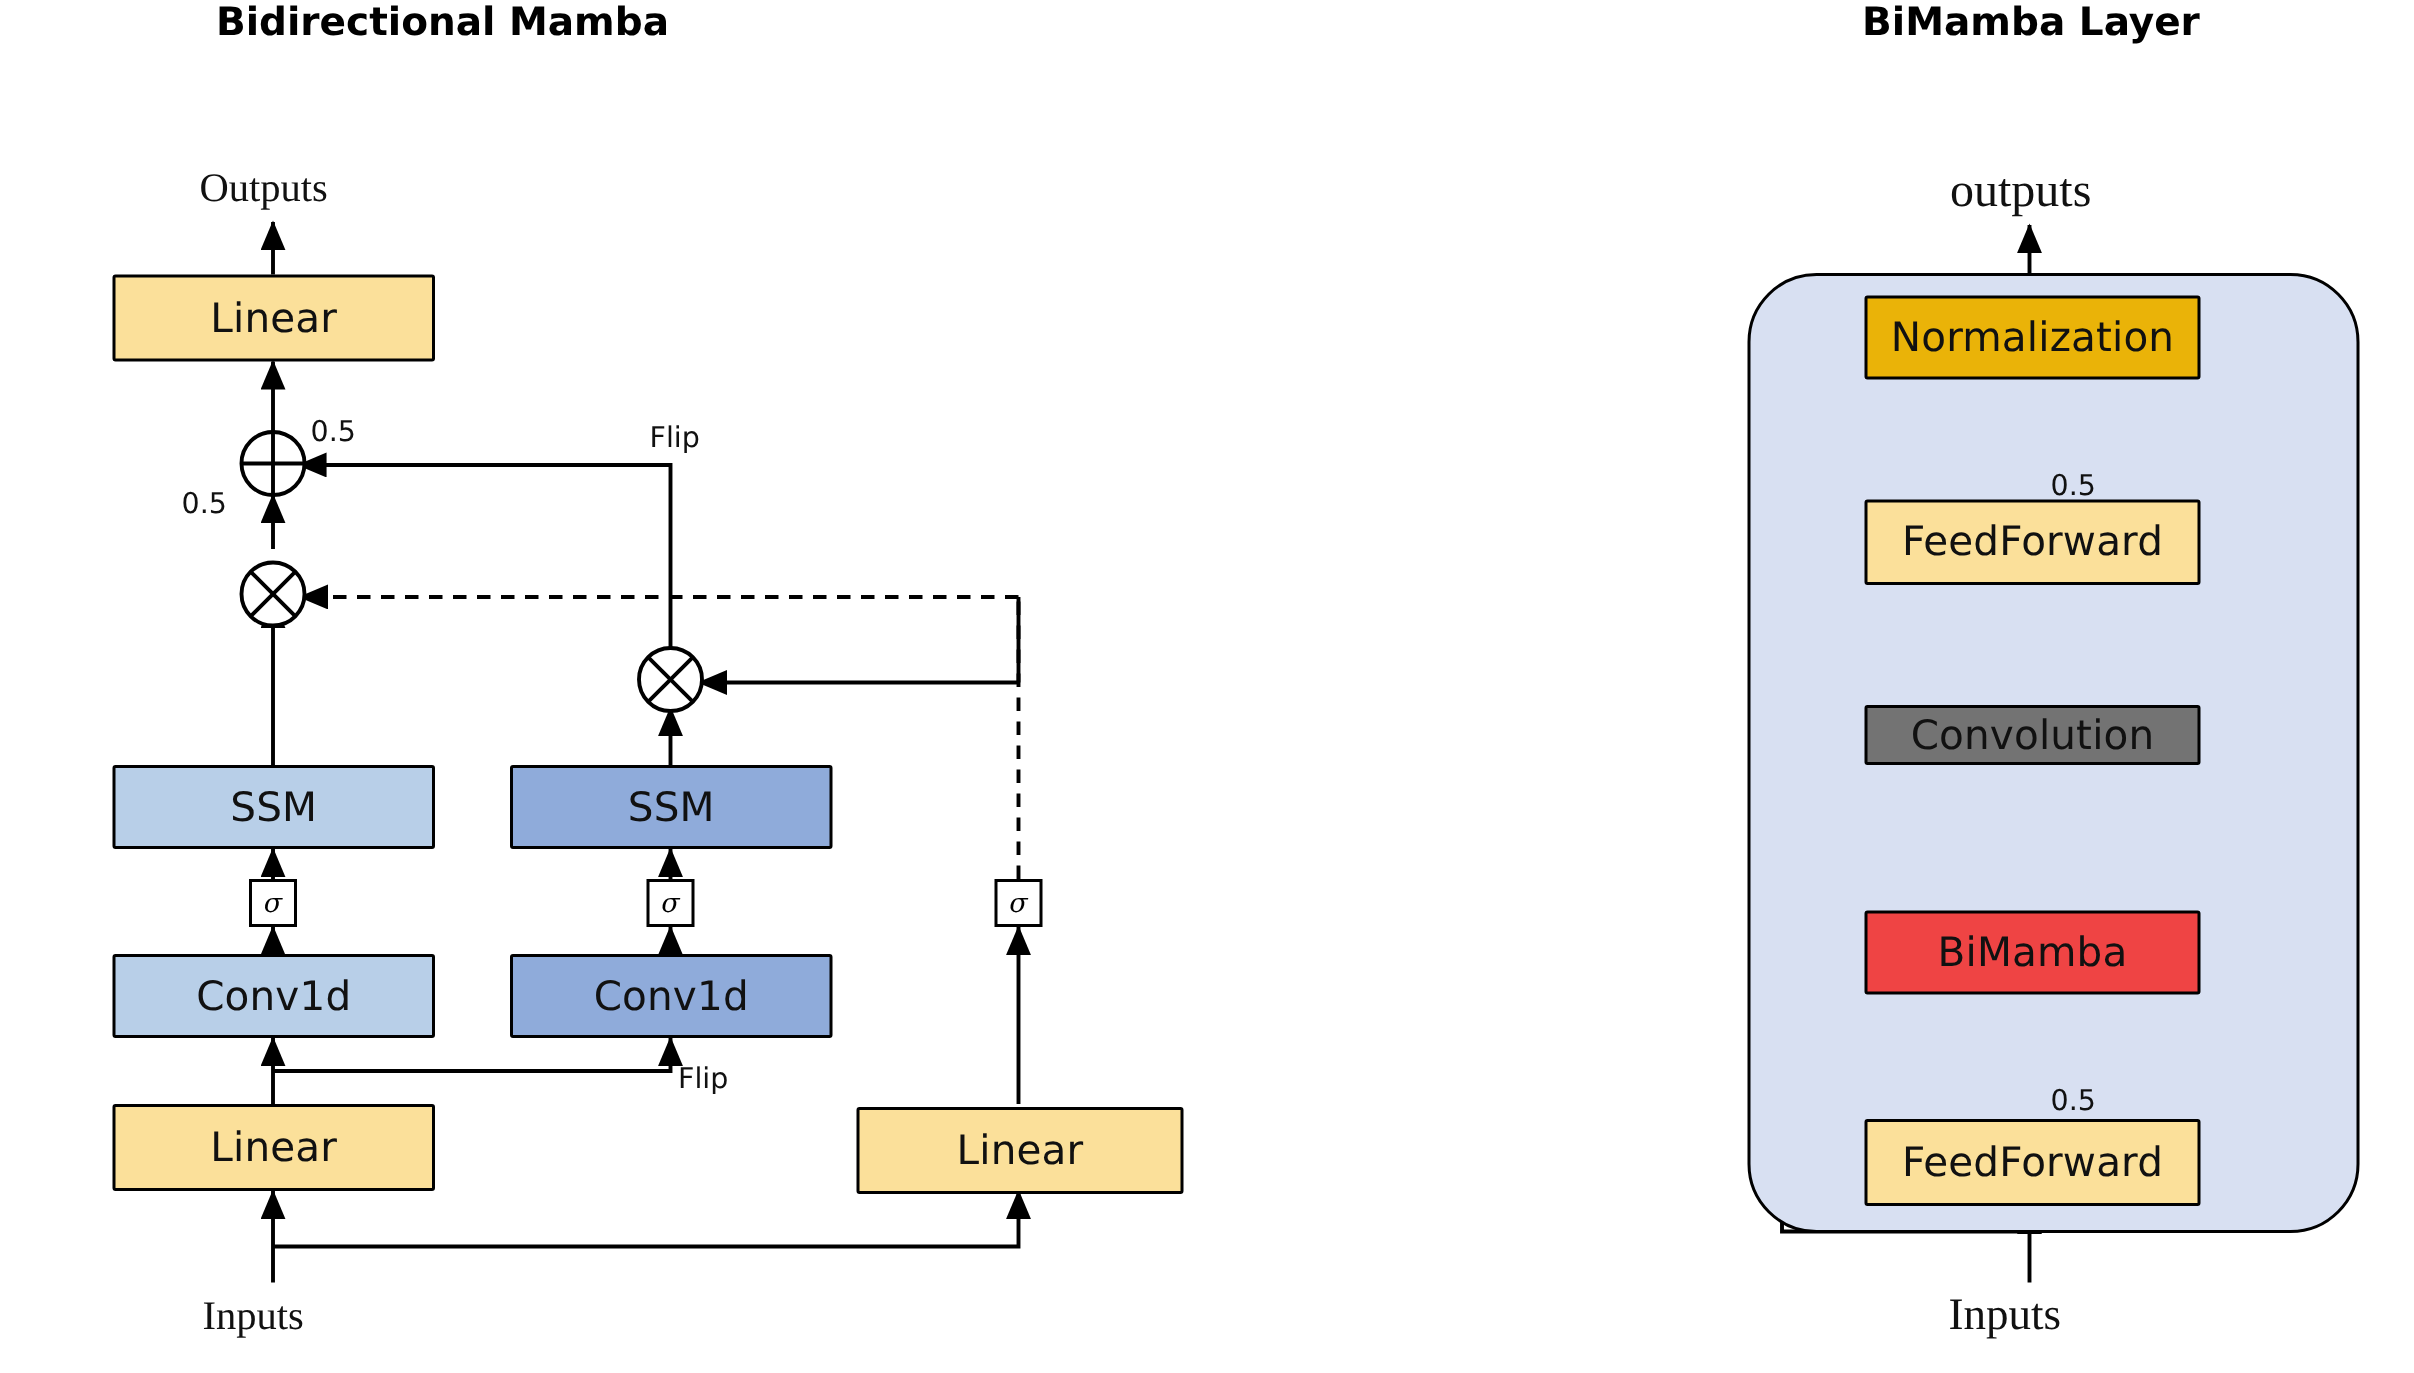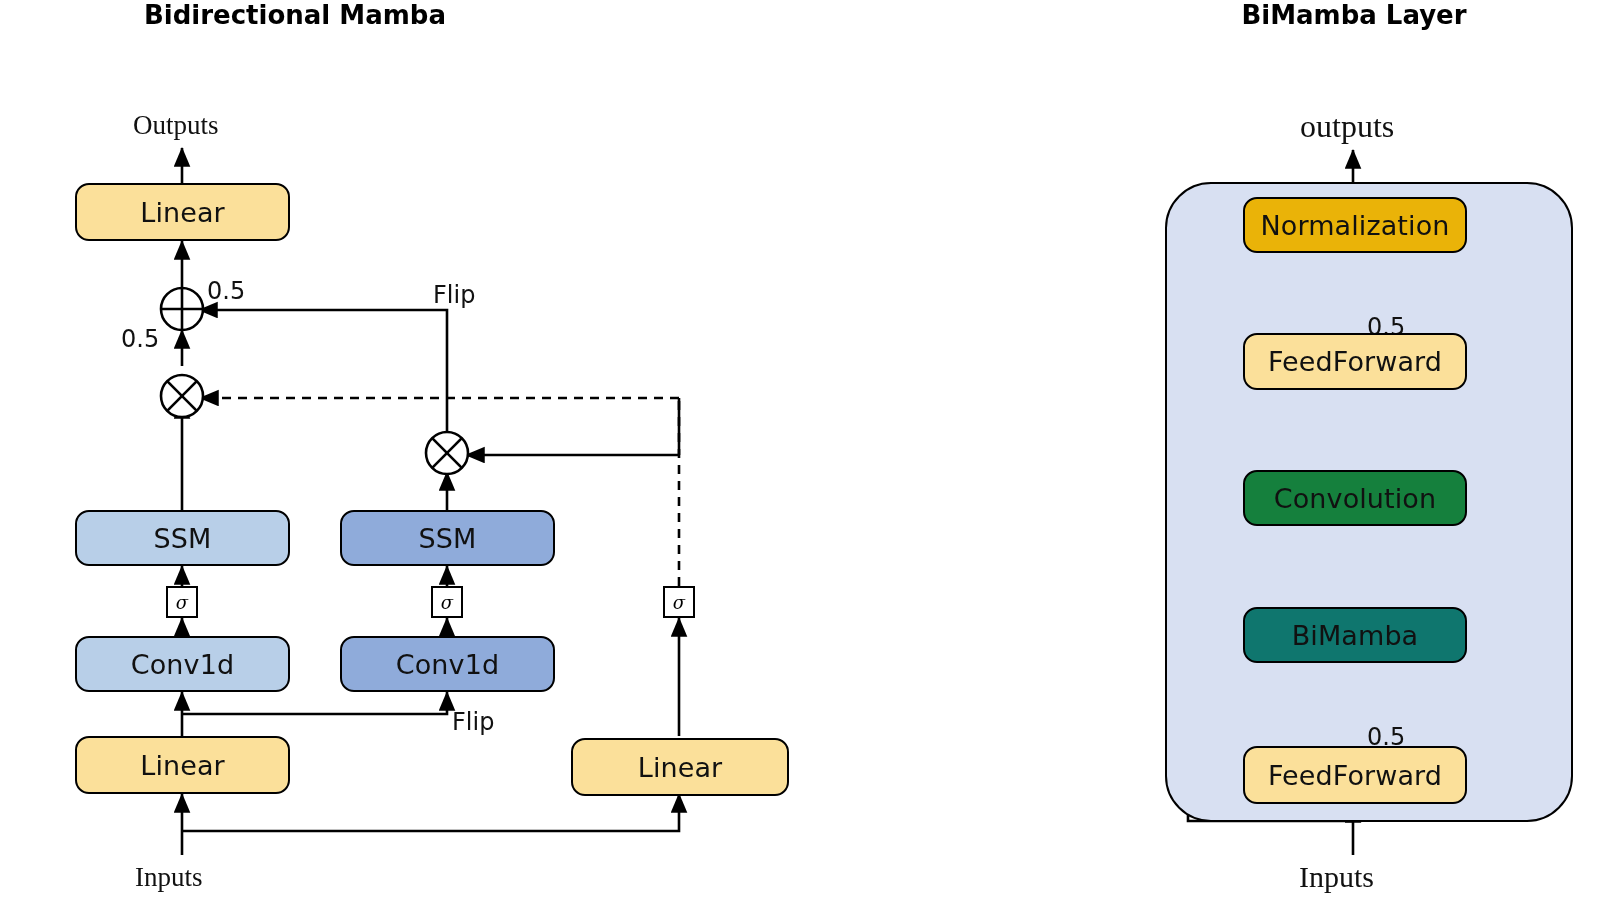--- a/index.html
+++ b/index.html
@@ -33,21 +33,21 @@
     font-size: 26px;
     color: #000000;
     text-align: center;
     white-space: nowrap;
     font-family: "DejaVu Sans", "Liberation Sans", sans-serif;
   }
   .node-box {
     position: absolute;
     box-sizing: border-box;
     border: 2.5px solid #000000;
-    border-radius: 14px;
+    border-radius: 2px;
     display: flex;
     align-items: center;
     justify-content: center;
     font-size: 27px;
     color: #111111;
     font-family: "DejaVu Sans", "Liberation Sans", sans-serif;
     letter-spacing: 0.1px;
   }
   .sigma-box {
     position: absolute;
@@ -65,21 +65,21 @@
   }
   .io-label {
     position: absolute;
     font-size: 27px;
     color: #111111;
     white-space: nowrap;
     font-family: Liberation Serif, serif;
   }
   .edge-label {
     position: absolute;
-    font-size: 24px;
+    font-size: 19px;
     color: #111111;
     white-space: nowrap;
     font-family: "DejaVu Sans", "Liberation Sans", sans-serif;
   }
   .container-box {
     position: absolute;
     box-sizing: border-box;
     border: 2.5px solid #000000;
     border-radius: 46px;
   }
@@ -245,23 +245,23 @@
   <div class="io-label" style="left:1300px; top:108px; font-size:32px;">outputs</div>
 
   <div class="container-box" style="left:1165px; top:182px; width:408px; height:640px; background:#d8e0f2;"></div>
 
   <div class="node-box" style="left:1243px; top:197px; width:224px; height:56px; background:#eab308;">Normalization</div>
 
   <div class="edge-label" style="left:1367px; top:313px;">0.5</div>
 
   <div class="node-box" style="left:1243px; top:333px; width:224px; height:57px; background:#fbe09a;">FeedForward</div>
 
-  <div class="node-box" style="left:1243px; top:470px; width:224px; height:56px; background:#15803d;">Convolution</div>
-
-  <div class="node-box" style="left:1243px; top:607px; width:224px; height:56px; background:#0f766e;">BiMamba</div>
+  <div class="node-box" style="left:1243px; top:470px; width:224px; height:40px; background:#737373;">Convolution</div>
+
+  <div class="node-box" style="left:1243px; top:607px; width:224px; height:56px; background:#ef4444;">BiMamba</div>
 
   <div class="edge-label" style="left:1367px; top:723px;">0.5</div>
 
   <div class="node-box" style="left:1243px; top:746px; width:224px; height:58px; background:#fbe09a;">FeedForward</div>
 
   <div class="io-label" style="left:1299px; top:860px; font-size:30px;">Inputs</div>
 
 </div>
 
 </body></html>

